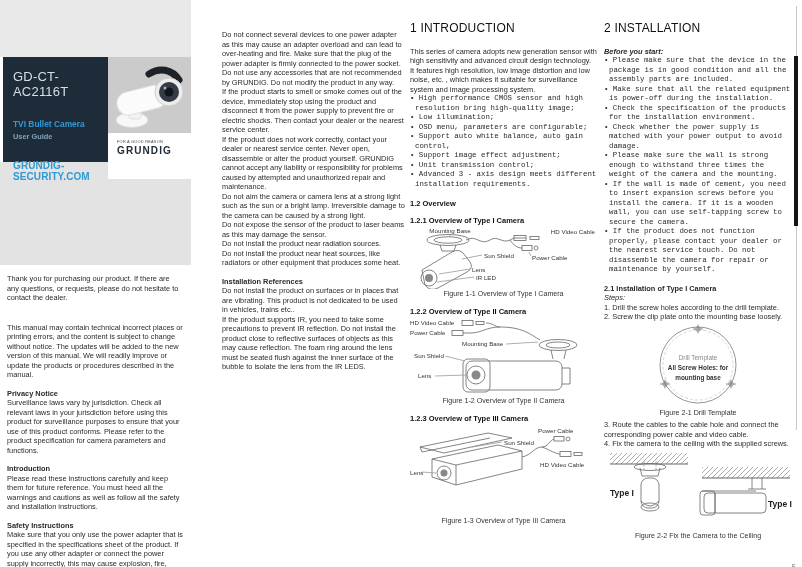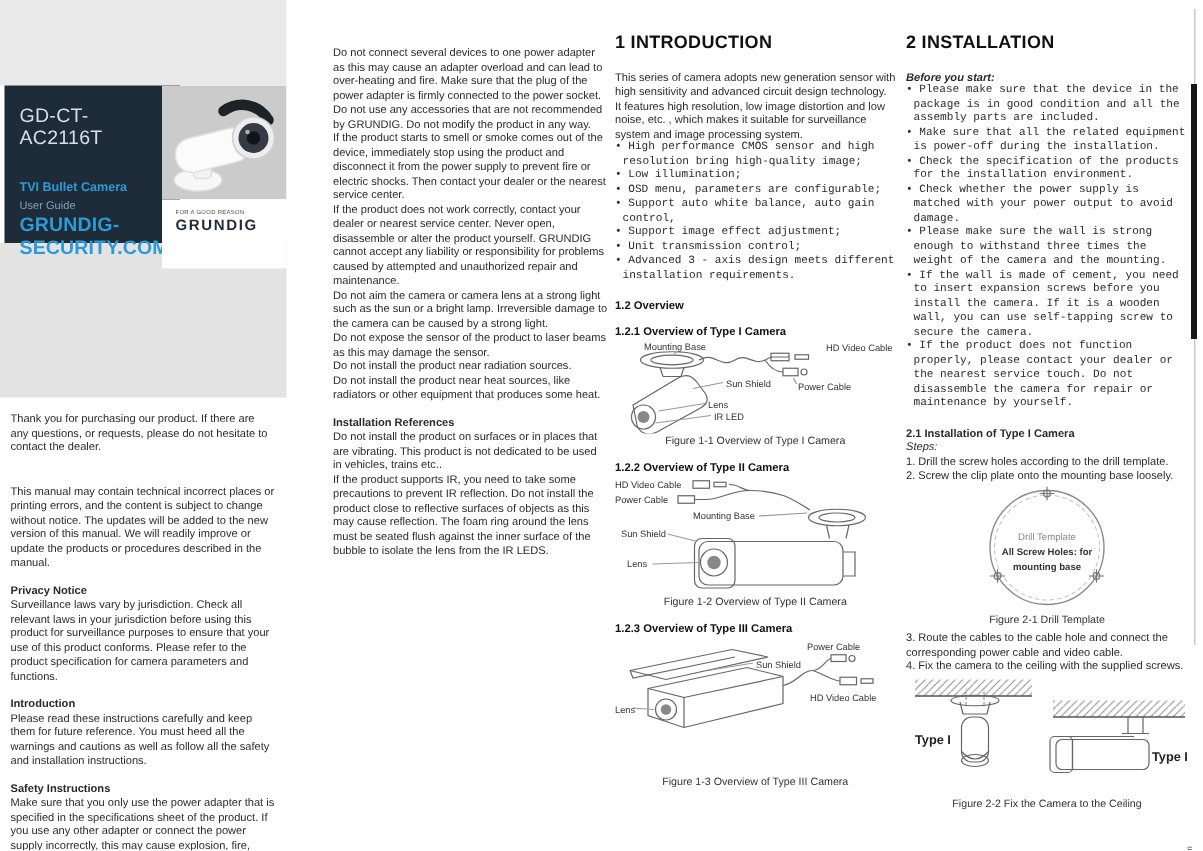--- a/index.html
+++ b/index.html
@@ -6,35 +6,35 @@
   .page{position:relative;width:802px;height:567px;background:#ffffff;overflow:hidden;
         font-family:"Liberation Sans",sans-serif;color:#2a2a2a;}
 
   
   .gray-top{position:absolute;left:0;top:0;width:191px;height:57px;background:#e9e9e9;}
   .gray-bottom{position:absolute;left:0;top:162px;width:191px;height:103px;background:#e3e3e3;}
   .cover-panel{position:absolute;left:3px;top:57px;width:117px;height:105px;background:#1e2c3a;
                box-sizing:border-box;padding:12px 6px 0 10px;}
   .model{font-size:13px;color:#d6dfe6;letter-spacing:.2px;}
   .product{margin-top:20px;font-size:8.4px;font-weight:700;color:#2e9ad5;}
-  .doctype{margin-top:3px;font-size:7.4px;color:#7fa2bc;}
-  .site{margin-top:1px;font-size:13px;font-weight:700;color:#2e9ad5;letter-spacing:.1px;}
+  .doctype{margin-top:3px;font-size:7.4px;color:#7fa2bc;font-weight:bold;}
+  .site{margin-top:19px;font-size:10px;font-weight:700;color:#2e9ad5;letter-spacing:.1px;}
   .photo{position:absolute;left:108px;top:57px;width:83px;height:76px;}
   .logo{position:absolute;left:108px;top:133px;width:83px;height:46px;background:#fff;
         box-sizing:border-box;padding:5px 0 0 9px;}
   .tagline{font-size:5px;letter-spacing:.3px;color:#444;transform:scale(.78);transform-origin:left bottom;}
   .brand{font-size:10px;font-weight:700;color:#222c38;letter-spacing:1.1px;margin-top:1px;}
 
   
   .col{position:absolute;font-size:7.4px;line-height:9.5px;color:#2a2a2a;}
   .col1{left:7px;top:274px;width:176px;}
   .col2{left:222px;top:30px;width:183px;}
   .col3{left:410px;top:24px;width:187px;}
   .col4{left:604px;top:24px;width:188px;}
-  .h1{font-size:12px;font-weight:700;letter-spacing:.2px;margin:0 0 13px 0;color:#111;}
+  .h1{font-size:12px;font-weight:400;letter-spacing:.2px;margin:0 0 13px 0;color:#111;}
   .blk{margin:0;}
   .blk.p{margin-top:20px;}
   .blk.hp{font-weight:700;margin-top:9px;}
   .blk.t{margin:0;}
   .blk.u{padding-left:5px;text-indent:-5px;font-family:Liberation Mono, monospace;}
   .blk.ib{font-weight:700;font-style:italic;}
   .blk.it{font-style:italic;}
   .sh{font-size:7.5px;font-weight:700;margin-top:7px;color:#111;}
   .sh.first{margin-top:10px;}
   .cap{font-size:7.1px;text-align:center;color:#333;margin:1px 0 1px 0;}

